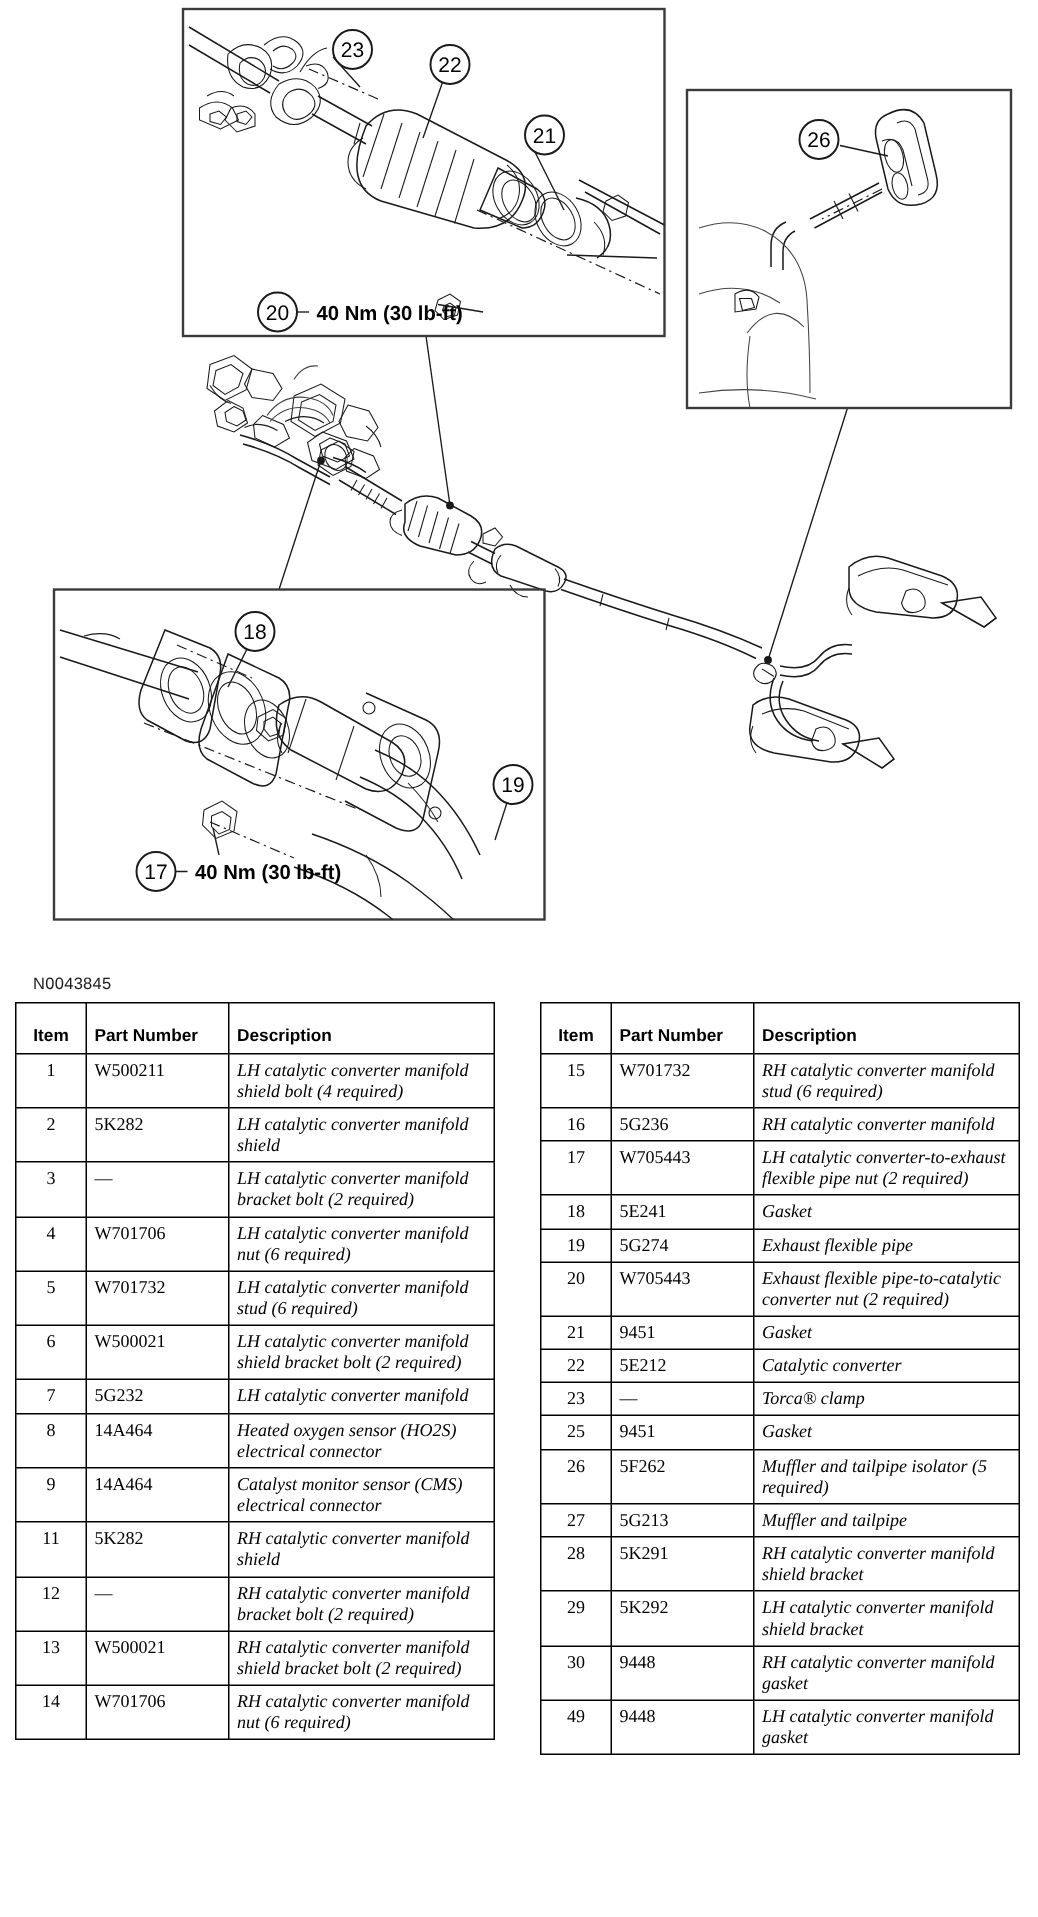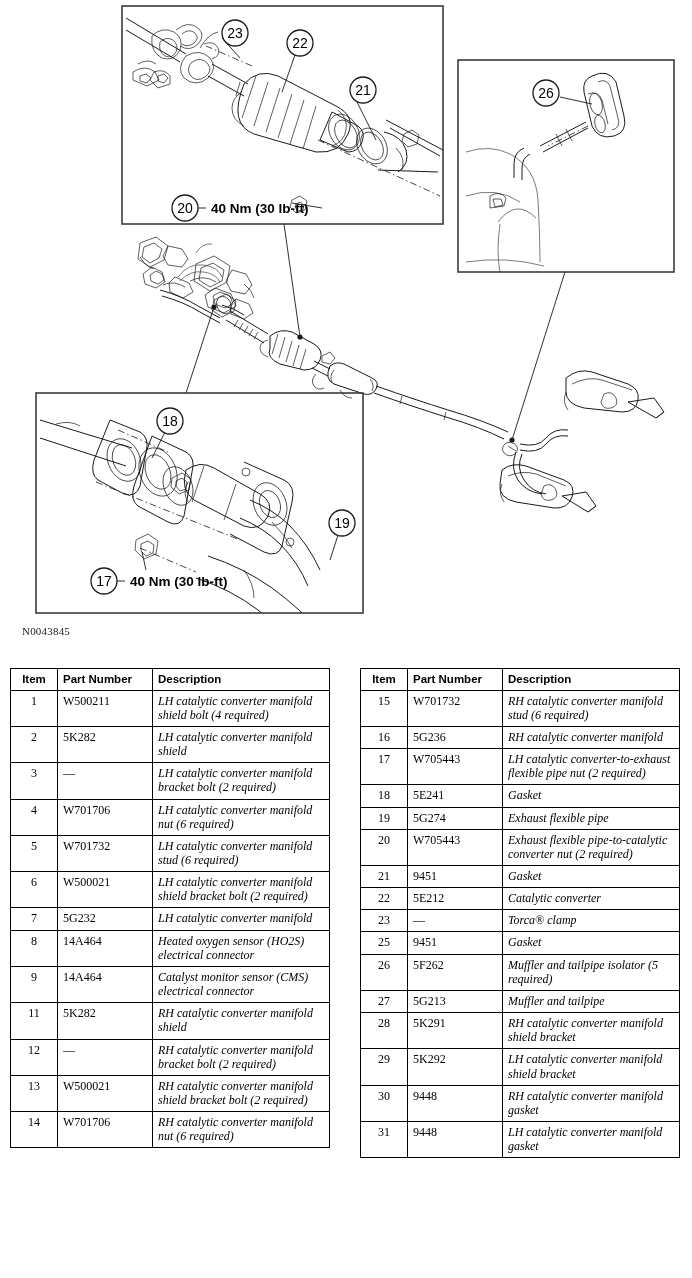--- a/index.html
+++ b/index.html
@@ -22,22 +22,22 @@
     left: 0;
     top: 0;
     width: 692px;
     height: 655px;
   }
   #diagram svg { display: block; }
 
   .fig-id {
     position: absolute;
     left: 22px;
-    top: 625px;
-    font-family: Liberation Serif, serif;
+    top: 650px;
+    font-family: Liberation Sans, sans-serif;
     font-size: 11px;
     letter-spacing: 0.2px;
     color: #1a1a1a;
   }
 
   
   .tables {
     position: absolute;
     left: 0;
     top: 668px;
@@ -57,21 +57,21 @@
     border: 1px solid #000;
     padding: 3px 5px 4px 5px;
     vertical-align: top;
     line-height: 1.18;
   }
   table.parts th {
     font-family: "Liberation Sans", sans-serif;
     font-size: 11.5px;
     font-weight: bold;
     text-align: left;
-    padding-top: 4px;
+    padding-top: 16px;
     padding-bottom: 3px;
   }
   table.parts th.c-item { text-align: center; }
 
   table.parts td {
     font-family: "Liberation Serif", serif;
     font-size: 12px;
   }
   td.c-item {
     text-align: center;
@@ -599,20 +599,20 @@
           <td class="c-item">29</td>
           <td class="c-part">5K292</td>
           <td class="c-desc">LH catalytic converter manifold shield bracket</td>
         </tr>
       <tr>
           <td class="c-item">30</td>
           <td class="c-part">9448</td>
           <td class="c-desc">RH catalytic converter manifold gasket</td>
         </tr>
       <tr>
-          <td class="c-item">31</td>
+          <td class="c-item">49</td>
           <td class="c-part">9448</td>
           <td class="c-desc">LH catalytic converter manifold gasket</td>
         </tr>
     </tbody>
   </table>
 
 </div>
 
 </body></html>

